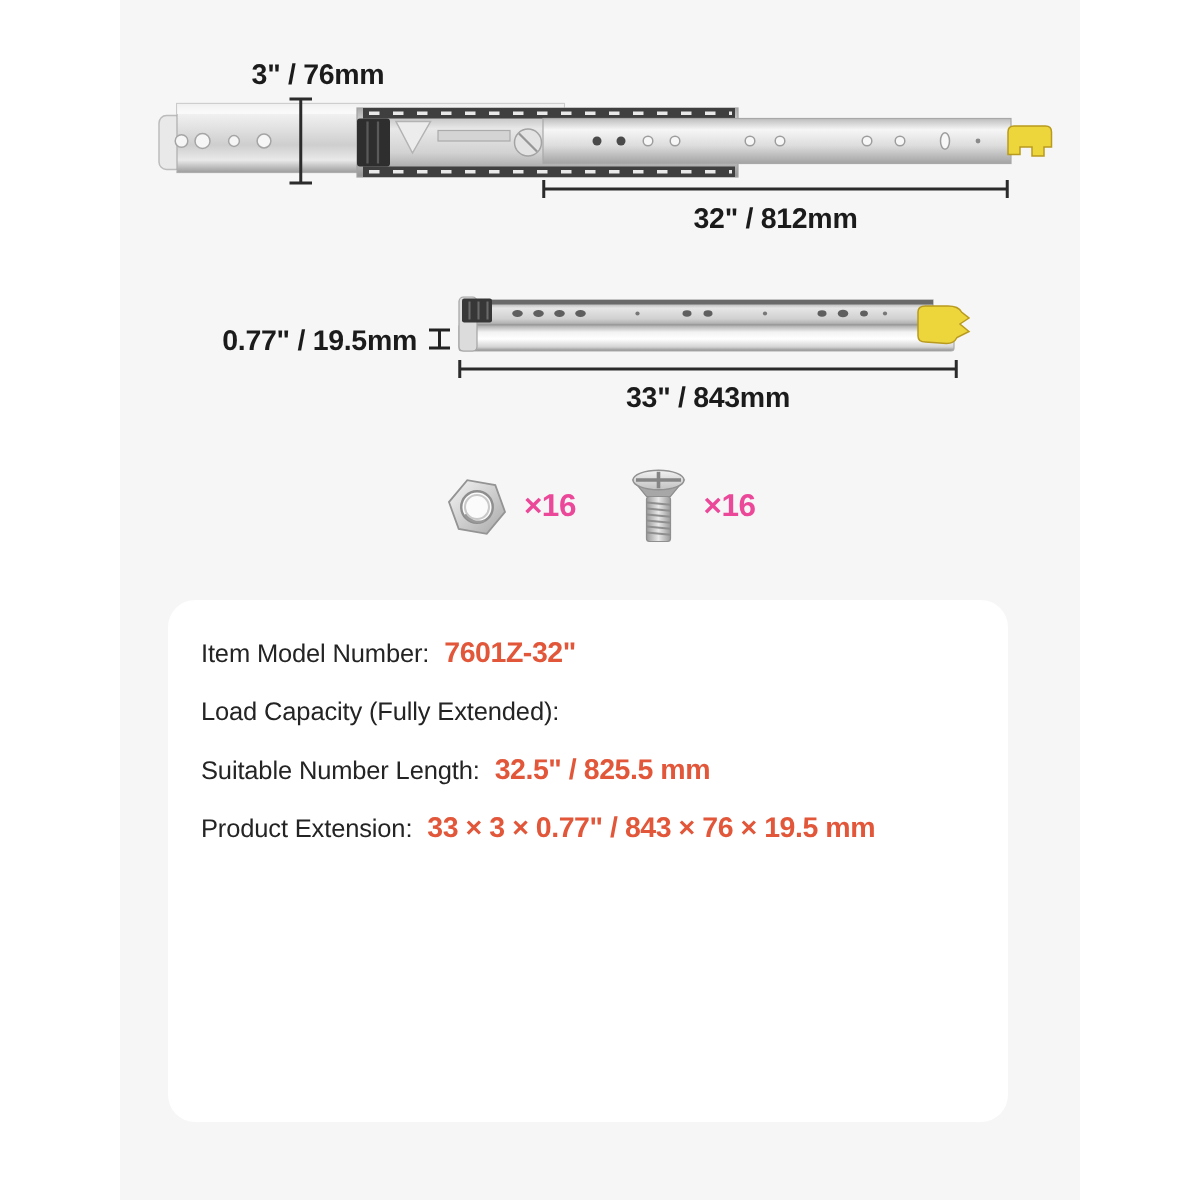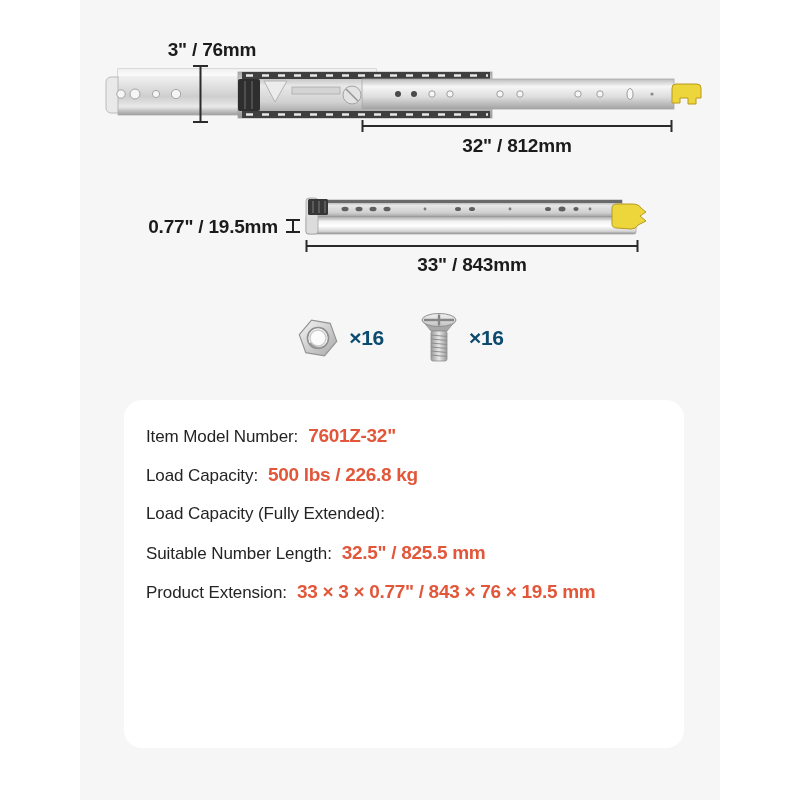--- a/index.html
+++ b/index.html
@@ -8,23 +8,23 @@
   .stage{position:absolute;left:80px;top:0;width:640px;height:800px;background:#f6f6f7;}
   svg{display:block;}
   .diagram{position:absolute;}
   .dim-text{font-family:"Liberation Sans",sans-serif;font-size:19px;font-weight:600;
             fill:#1b1b1b;letter-spacing:-0.2px;}
   
   .hardware-row{position:absolute;left:80px;top:306px;width:640px;height:64px;
                 display:flex;align-items:center;justify-content:center;}
   .hw-group{display:flex;align-items:center;}
   .hw-group + .hw-group{margin-left:34px;}
-  .hw-count{font-size:21px;font-weight:600;color:#0c4a6e;margin-left:9px;letter-spacing:-0.3px;}
+  .hw-count{font-size:21px;font-weight:600;color:#ec4899;margin-left:9px;letter-spacing:-0.3px;}
   
-  .spec-panel{position:absolute;left:124px;top:400px;width:560px;height:348px;
+  .spec-panel{position:absolute;left:112px;top:400px;width:560px;height:348px;
               background:#ffffff;border-radius:18px;box-sizing:border-box;
               padding:23px 20px 0 22px;}
   .spec-row{display:flex;align-items:baseline;height:26px;line-height:26px;margin-bottom:13px;}
   .spec-label{font-size:17px;color:#242424;letter-spacing:-0.1px;white-space:pre;}
   .spec-value{font-size:19px;font-weight:700;color:#E2573A;margin-left:10px;
               letter-spacing:-0.3px;white-space:pre;}
 </style>
 </head>
 <body>
 
@@ -213,24 +213,20 @@
       <span class="hw-count">×16</span>
     </div>
   </div>
 
   <div class="spec-panel">
     <div class="spec-row">
       <span class="spec-label">Item Model Number:</span>
       <span class="spec-value">7601Z-32"</span>
     </div>
     <div class="spec-row">
-      <span class="spec-label">Load Capacity:</span>
-      <span class="spec-value">500 lbs / 226.8 kg</span>
-    </div>
-    <div class="spec-row">
       <span class="spec-label">Load Capacity (Fully Extended):</span>
     </div>
     <div class="spec-row">
       <span class="spec-label">Suitable Number Length:</span>
       <span class="spec-value">32.5" / 825.5 mm</span>
     </div>
     <div class="spec-row">
       <span class="spec-label">Product Extension:</span>
       <span class="spec-value">33 × 3 × 0.77" / 843 × 76 × 19.5 mm</span>
     </div>

